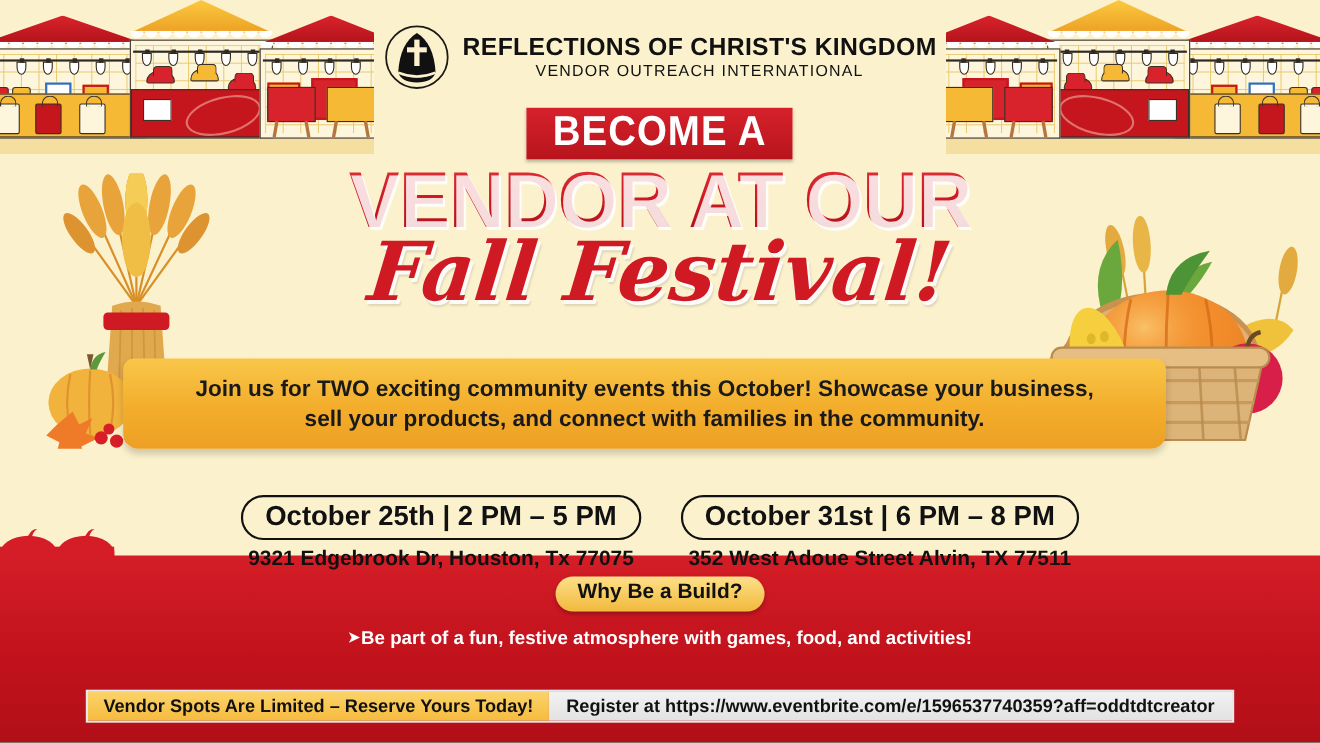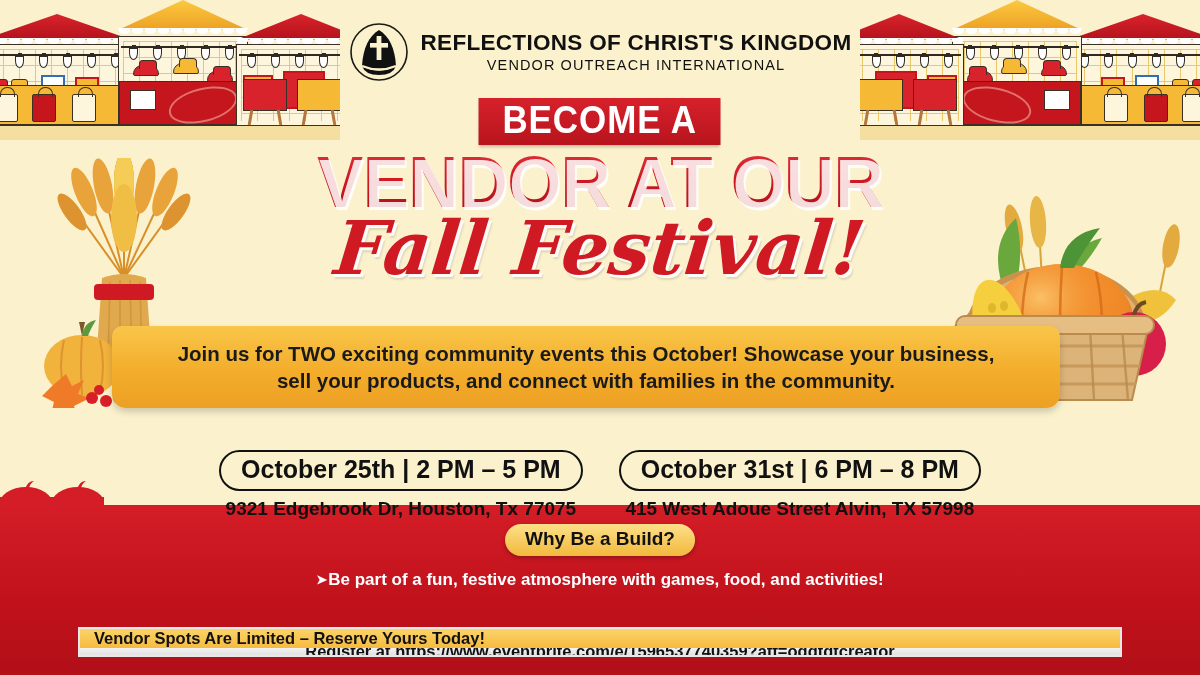--- a/index.html
+++ b/index.html
@@ -128,21 +128,21 @@
     box-shadow:0 2px 4px rgba(0,0,0,.28);
   }
   .benefits{position:absolute;top:62px;left:0;right:0;text-align:center;color:#fff;}
   .ben-row{font-size:17px;font-weight:bold;line-height:1.55;white-space:nowrap;}
   .ben-row .b{margin:0 6px;}
   .arrow{font-size:13px;vertical-align:1px;margin-right:1px;}
 
   
   .regbar{
     position:absolute;left:78px;right:78px;bottom:18px;height:30px;
-    display:flex;border:2px solid #e8e8e8;z-index:7;flex-direction:column;
+    display:flex;border:2px solid #e8e8e8;z-index:7;
   }
   .reg-left{
     background:linear-gradient(180deg,#fbd369 0%,#f6bb3f 100%);
     display:flex;align-items:center;padding:0 14px;
     font-size:16.5px;font-weight:bold;color:#111;white-space:nowrap;
   }
   .reg-right{
     flex:1;background:linear-gradient(180deg,#f2f2f2 0%,#e2e2e2 100%);
     display:flex;align-items:center;justify-content:center;
     font-size:16.5px;font-weight:bold;color:#111;white-space:nowrap;overflow:hidden;
@@ -532,21 +532,21 @@
     </p>
   </div>
 
   <div class="events">
     <div class="event">
       <div class="ev-pill">October 25th | 2 PM – 5 PM</div>
       <div class="ev-addr">9321 Edgebrook Dr, Houston, Tx 77075</div>
     </div>
     <div class="event">
       <div class="ev-pill">October 31st | 6 PM – 8 PM</div>
-      <div class="ev-addr">415 West Adoue Street Alvin, TX 57998</div>
+      <div class="ev-addr">352 West Adoue Street Alvin, TX 77511</div>
     </div>
   </div>
 
   <div class="redsec">
     <div class="scallop-top">
       <svg width="104" height="30" viewBox="0 0 104 30" preserveAspectRatio="none" style="display:block;width:104px;height:30px;">
         <rect x="0" y="18" width="104" height="12" fill="#d41d27"></rect>
         <ellipse cx="26" cy="26" rx="27" ry="18" fill="#d41d27"></ellipse>
         <ellipse cx="78" cy="26" rx="27" ry="18" fill="#d41d27"></ellipse>
         <path d="M25 11 q2 -9 9 -9 q-5 3 -5 9z" fill="#d41d27"></path>

